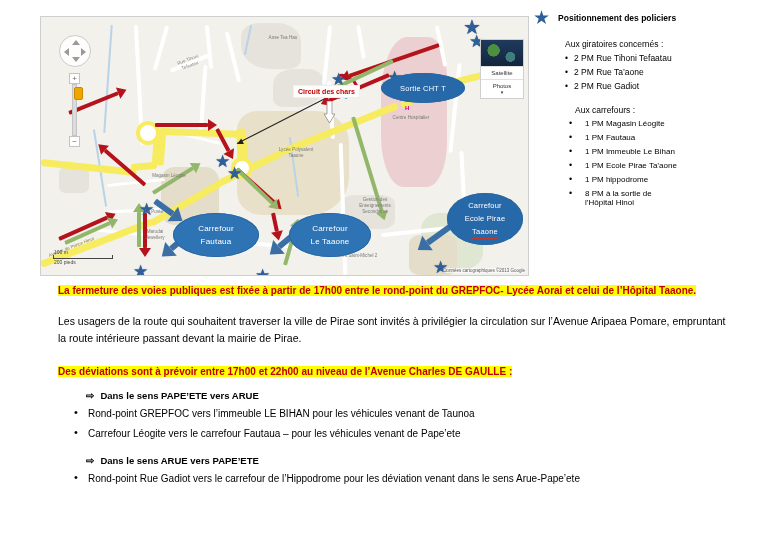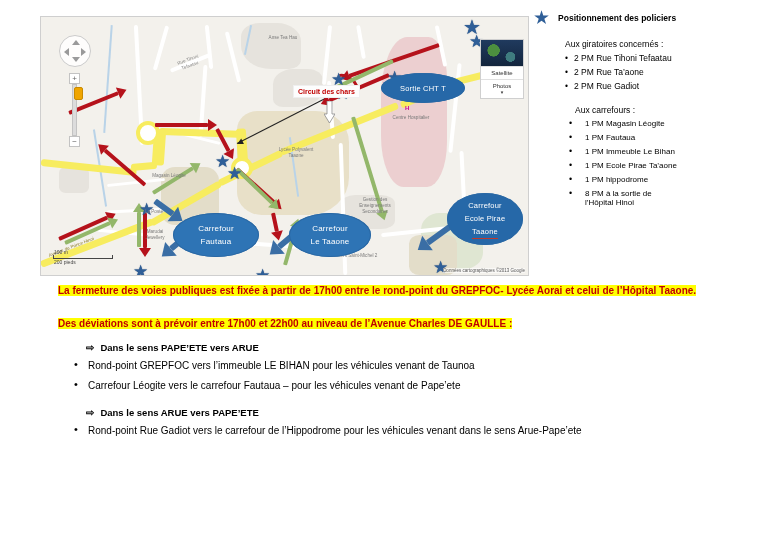--- a/index.html
+++ b/index.html
@@ -395,35 +395,36 @@
     </div>
   </div>
 </div>
 
 <div id="doc">
 
   <p class="para-hl">
     <span class="hl">La fermeture des voies publiques est fixée à partir de 17h00 entre le rond-point du GREPFOC- Lycée Aorai et celui de l’Hôpital Taaone.</span>
   </p>
 
+  <p class="para">Les usagers de la route qui souhaitent traverser la ville de Pirae sont invités à privilégier la circulation sur l’Avenue Aripaea Pomare, empruntant la route intérieure passant devant la mairie de Pirae.</p>
 
   <p class="para-hl" style="margin-top:16px;">
     <span class="hl">Des déviations sont à prévoir entre 17h00 et 22h00 au niveau de l’Avenue Charles DE GAULLE :</span>
   </p>
 
   <div>
     <div class="sub-head">
       <span class="ar">⇨</span>
       <span>Dans le sens PAPE’ETE vers ARUE</span>
     </div>
     <div class="b-li">Rond-point GREPFOC vers l’immeuble LE BIHAN pour les véhicules venant de Taunoa</div>
     <div class="b-li">Carrefour Léogite vers le carrefour Fautaua – pour les véhicules venant de Pape’ete</div>
   </div>
 
   <div id="blk2">
     <div class="sub-head" style="margin-top:4px;">
       <span class="ar">⇨</span>
       <span>Dans le sens ARUE vers PAPE’ETE</span>
     </div>
-    <div class="b-li">Rond-point Rue Gadiot vers le carrefour de l’Hippodrome pour les véhicules venant dans le sens Arue-Pape’ete</div>
+    <div class="b-li">Rond-point Rue Gadiot vers le carrefour de l’Hippodrome pour les déviation venant dans le sens Arue-Pape’ete</div>
   </div>
 
 </div>
 
 </body></html>

